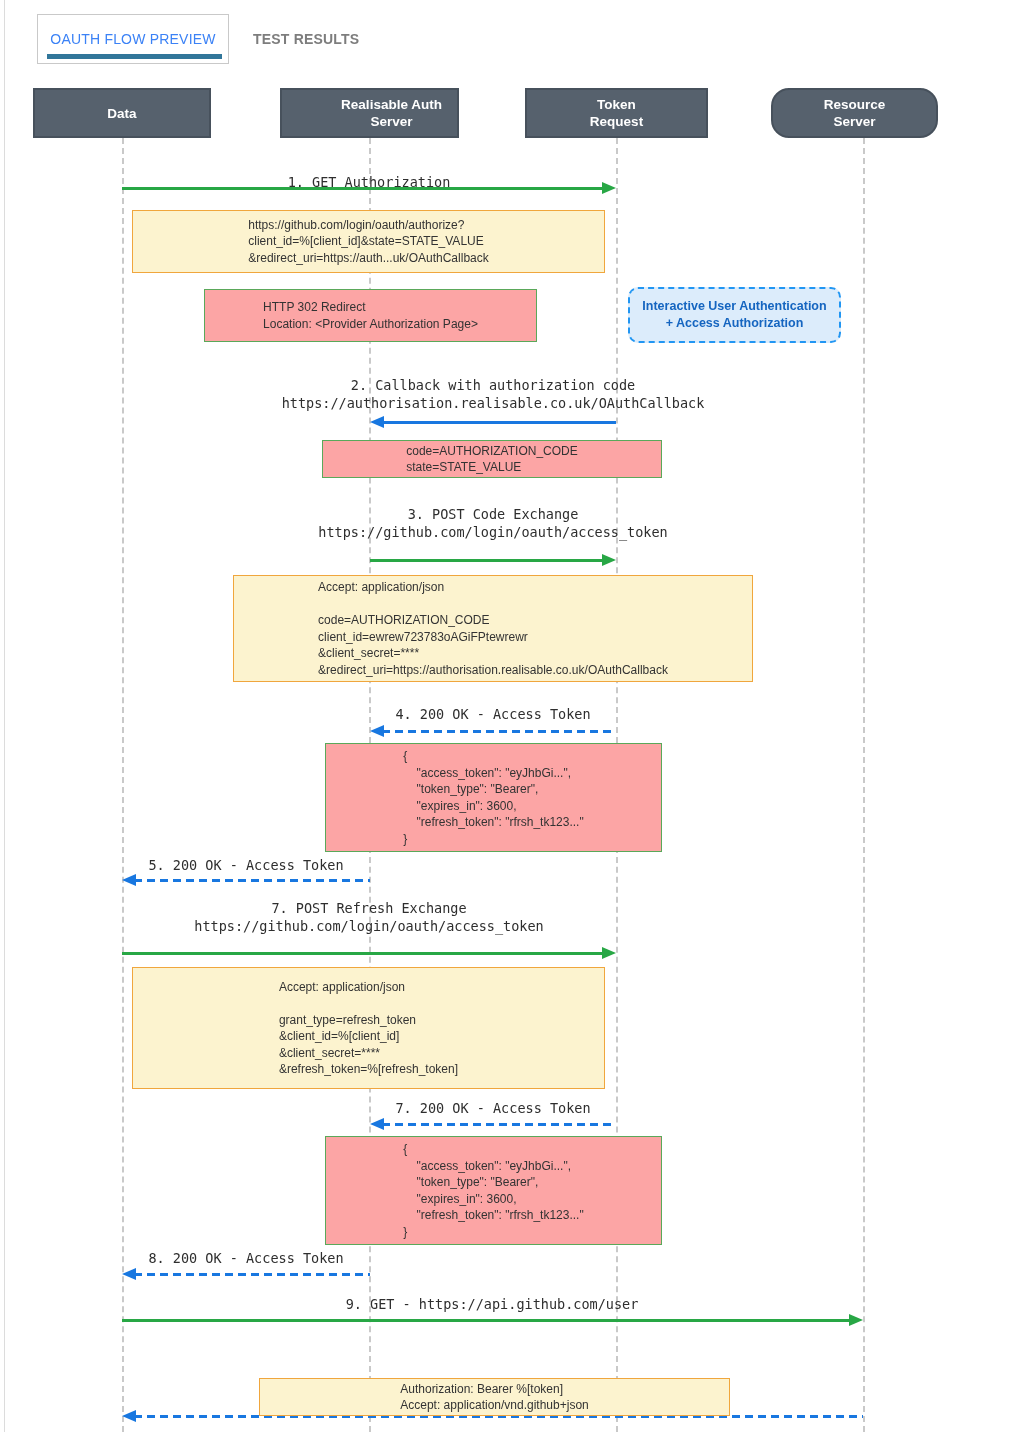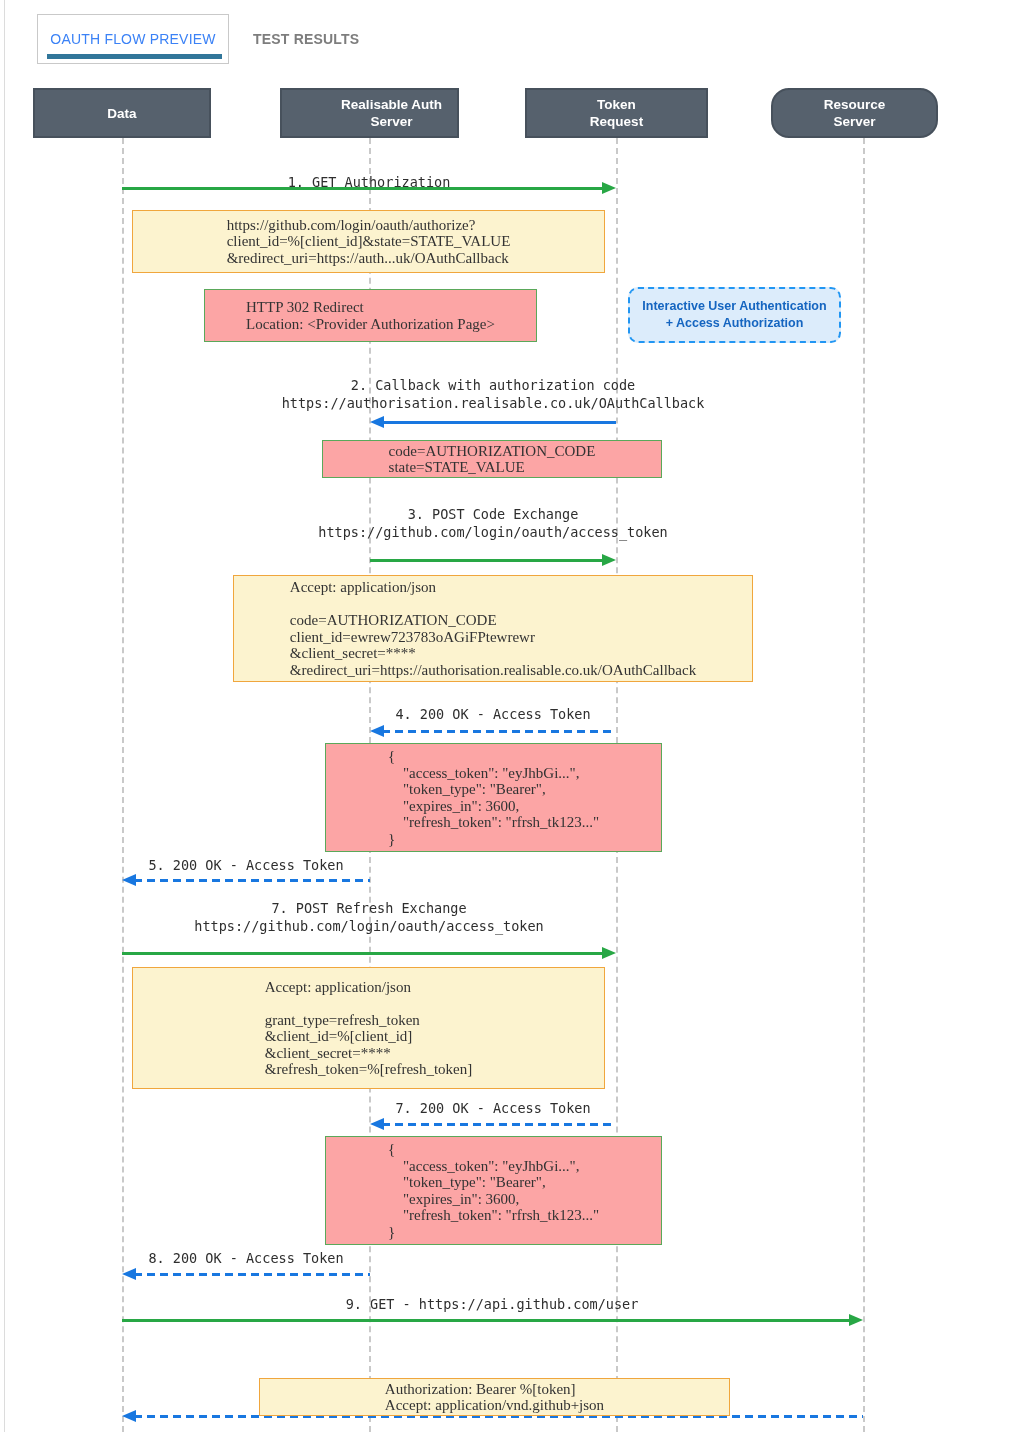--- a/index.html
+++ b/index.html
@@ -44,21 +44,21 @@
   .arrow-line.solid-green { background:#28a745; }
   .arrow-line.solid-blue  { background:#1877e0; }
   .arrow-line.dashed-blue { background:repeating-linear-gradient(90deg,#1877e0 0 8px,transparent 8px 13px); }
   .arrow-head { position:absolute; width:0; height:0; border-top:6px solid transparent; border-bottom:6px solid transparent; }
   .arrow-head.right.green { border-left:14px solid #28a745; }
   .arrow-head.left.blue   { border-right:14px solid #1877e0; }
 
   .note {
     position:absolute; box-sizing:border-box;
     display:flex; align-items:center; justify-content:center;
-    font-family:Liberation Serif, serif; font-size:15px; line-height:16.5px;
+    font-family:Liberation Sans, sans-serif; font-size:12px; line-height:16.5px;
     color:#333333; white-space:pre;
   }
   .note.yellow { background:#fcf3cf; border:1px solid #f0a63d; }
   .note.green  { background:#fca5a5; border:1px solid #5aa85a; }
   .note.blue {
     background:#dcecfb; border:2px dashed #2196f3; border-radius:10px;
     font-family:"Liberation Sans", sans-serif; font-weight:bold; color:#1565c0;
     font-size:12.5px; line-height:17px; white-space:pre-line; text-align:center;
   }
 </style>

